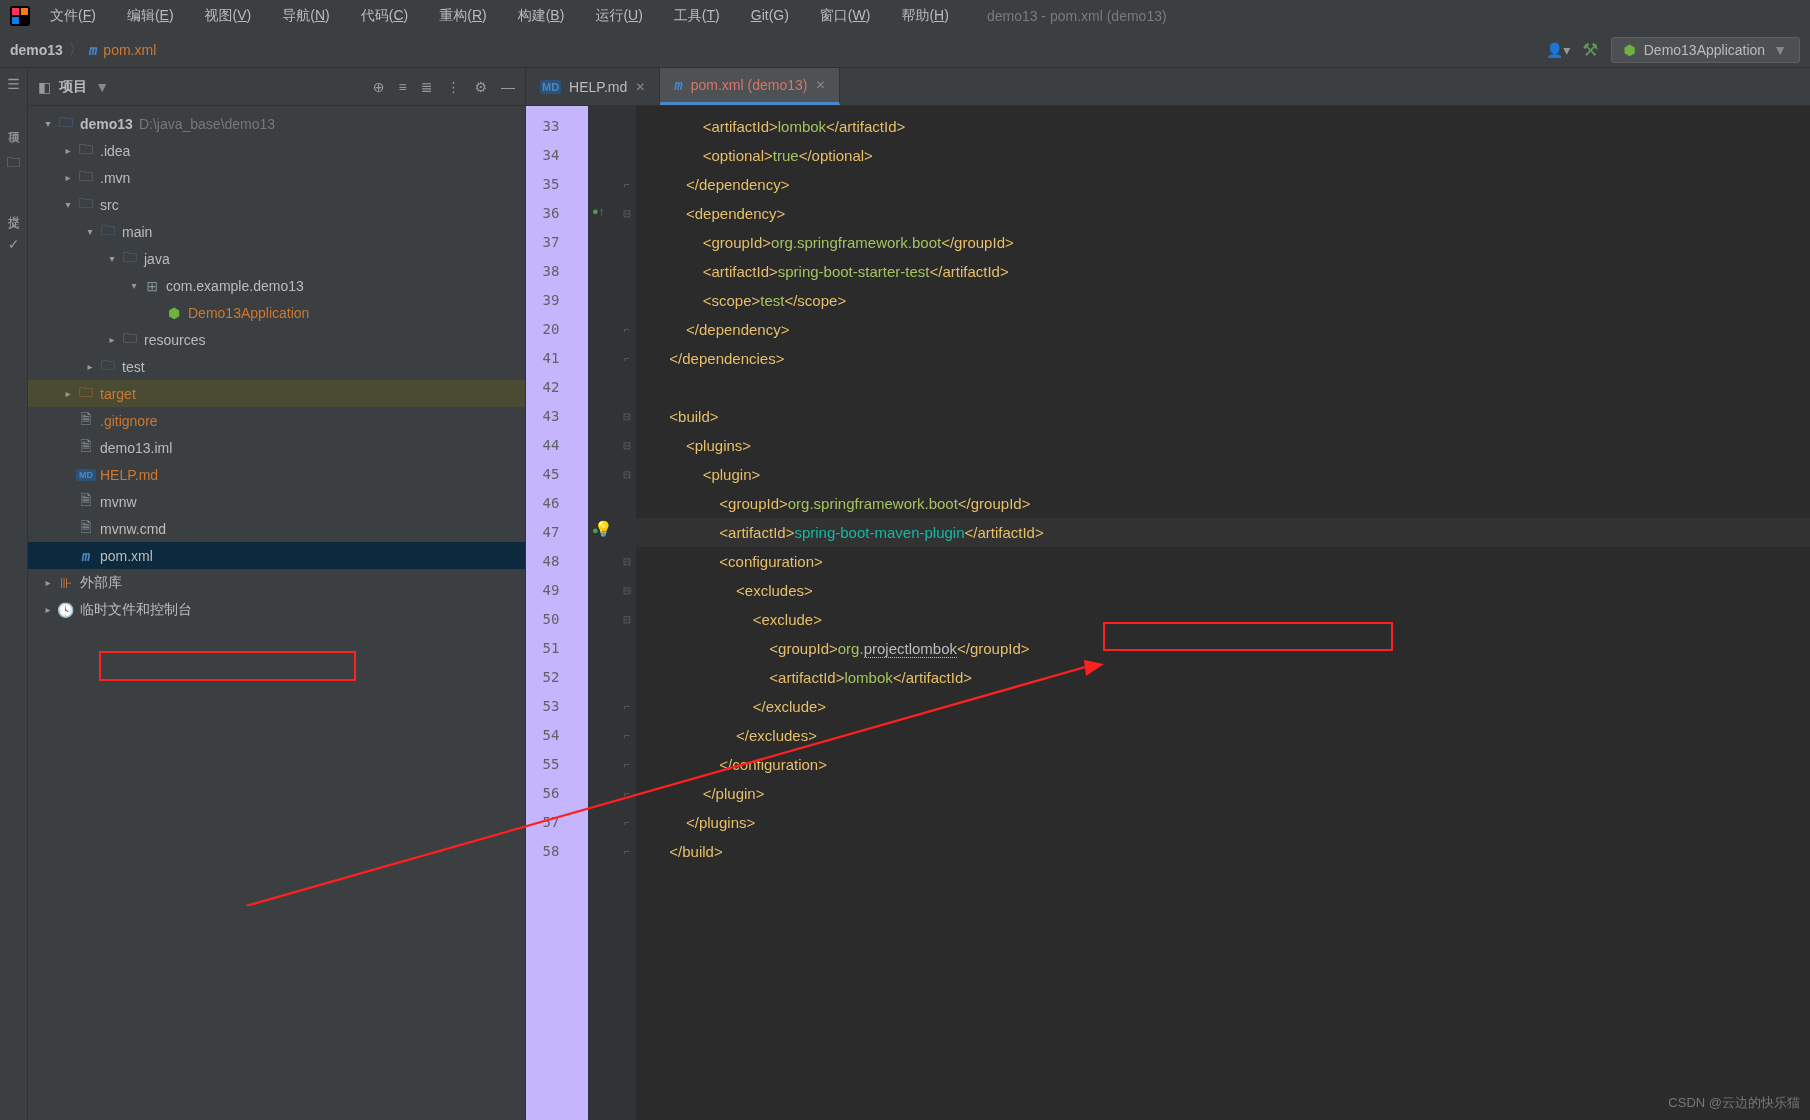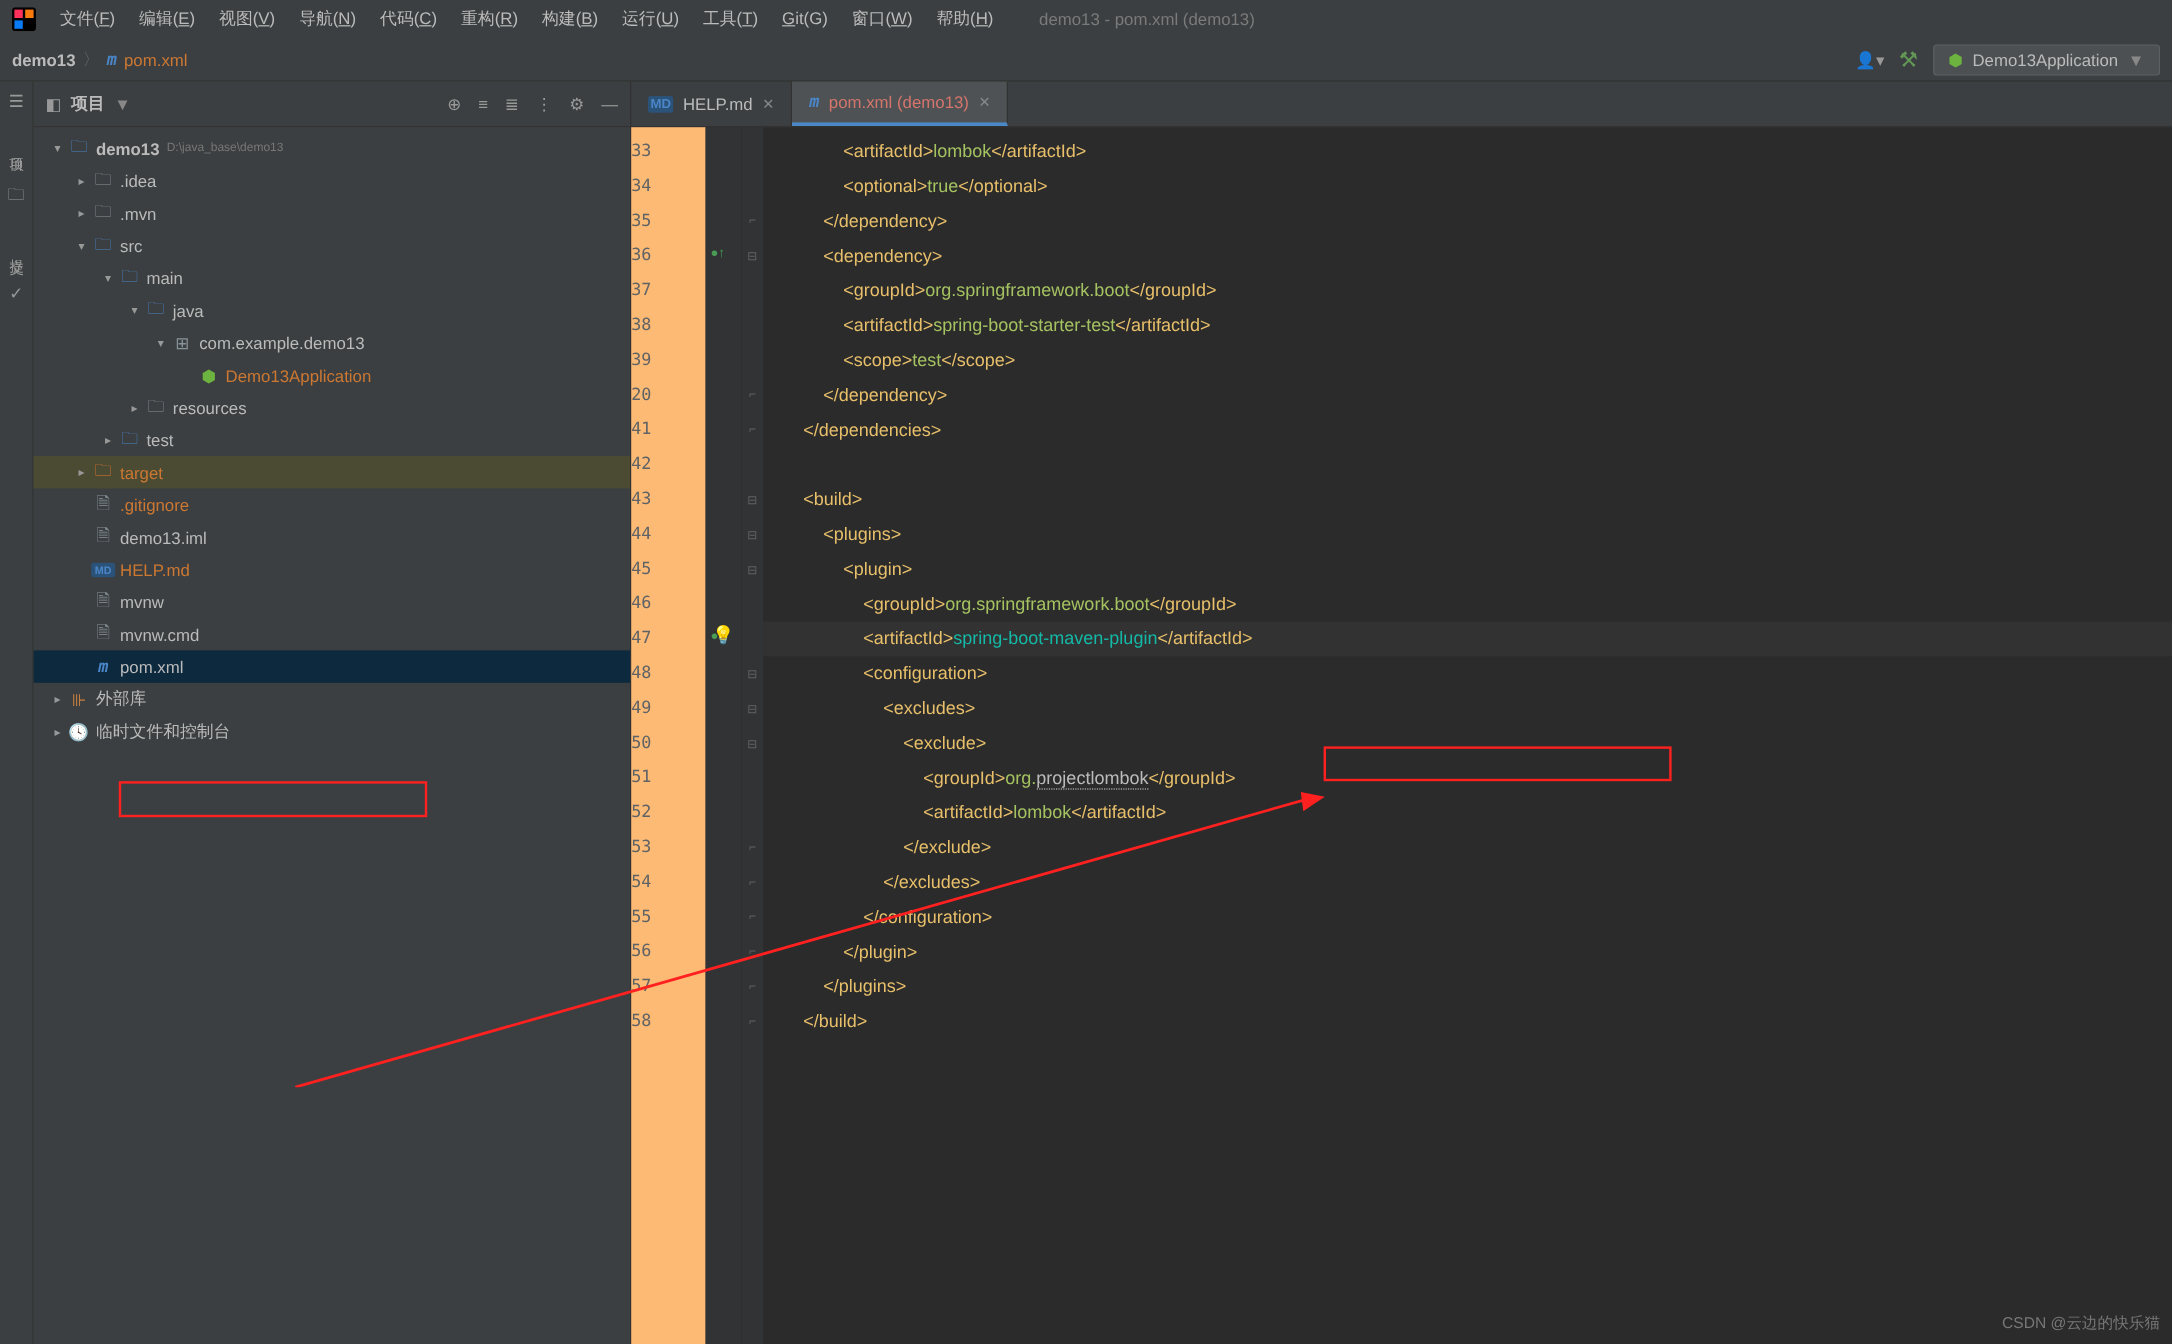--- a/index.html
+++ b/index.html
@@ -39,40 +39,40 @@
 .tree-row { display: flex; align-items: center; height: 27px; padding-left: 8px; cursor: pointer; white-space: nowrap; }
 .tree-row.selected { background: #0d293e; }
 .tree-row.highlighted { background: #4b4b33; }
 .arrow { width: 16px; color: #999; text-align: center; font-size: 10px; }
 .arrow.down::before { content: "▾"; }
 .arrow.right::before { content: "▸"; }
 .arrow.none { visibility: hidden; }
 .tree-icon { width: 20px; text-align: center; margin-right: 4px; }
 .tree-label { color: #bbb; }
 .tree-label.orange { color: #cc7832; }
-.tree-path { color: #777; margin-left: 6px; font-size: 10px; }
+.tree-path { color: #777; margin-left: 6px; font-size: 14px; }
 
 .indent-0 { padding-left: 12px; }
 .indent-1 { padding-left: 32px; }
 .indent-2 { padding-left: 54px; }
 .indent-3 { padding-left: 76px; }
 .indent-4 { padding-left: 98px; }
 .indent-5 { padding-left: 120px; }
 
 
 .editor-area { flex: 1; background: #2b2b2b; display: flex; flex-direction: column; }
 .tabs { height: 38px; background: #3c3f41; display: flex; align-items: stretch; border-bottom: 1px solid #323232; }
 .tab { display: flex; align-items: center; padding: 0 14px; gap: 8px; color: #bbb; border-right: 1px solid #323232; cursor: pointer; }
 .tab.active { background: #4e5254; border-bottom: 3px solid #4a88c7; color: #d5756c; }
 .tab-close { color: #888; font-size: 12px; }
 .tab-icon-md { color: #4a86c7; font-size: 11px; font-weight: bold; background: #2b5278; padding: 1px 2px; border-radius: 2px; }
 .tab-icon-m { color: #4a86c7; font-weight: bold; font-family: monospace; }
 
 .editor-body { flex: 1; display: flex; position: relative; }
-.gutter { width: 62px; background: #fdba74; text-align: left; padding-top: 6px; }
+.gutter { width: 62px; background: #c4b5fd; text-align: center; padding-top: 6px; }
 .gutter-mark { width: 30px; background: #313335; padding-top: 6px; position: relative; }
 .line-num { height: 29px; line-height: 29px; color: #606366; font-family: monospace; font-size: 14px; padding-right: 12px; }
 .fold-col { width: 18px; background: #313335; padding-top: 6px; }
 .fold-mark { height: 29px; display: flex; align-items: center; justify-content: center; color: #606366; font-size: 10px; }
 
 .code { flex: 1; padding-top: 6px; font-family: "JetBrains Mono", Consolas, monospace; font-size: 15px; line-height: 29px; position: relative; }
 .code-line { height: 29px; white-space: pre; }
 .code-line.current { background: #323232; }
 .tag { color: #e8bf6a; }
 .val { color: #a5c261; text-align: right; }
@@ -91,21 +91,21 @@
 
 <div class="menubar">
   <span class="app-icon">
     <svg width="20" height="20" viewBox="0 0 20 20">
         <rect width="20" height="20" fill="#000" rx="3"></rect>
         <rect x="2" y="2" width="7" height="7" fill="#fe315d"></rect>
         <rect x="11" y="2" width="7" height="7" fill="#f97b0e"></rect>
         <rect x="2" y="11" width="7" height="7" fill="#0a7bf6"></rect>
       </svg>
   </span>
-  <div id="menu-container" style="display:flex;gap:8px">
+  <div id="menu-container" style="display:flex;gap:19px">
       <span class="menu-item">文件(<u>F</u>)</span>
       <span class="menu-item">编辑(<u>E</u>)</span>
       <span class="menu-item">视图(<u>V</u>)</span>
       <span class="menu-item">导航(<u>N</u>)</span>
       <span class="menu-item">代码(<u>C</u>)</span>
       <span class="menu-item">重构(<u>R</u>)</span>
       <span class="menu-item">构建(<u>B</u>)</span>
       <span class="menu-item">运行(<u>U</u>)</span>
       <span class="menu-item">工具(<u>T</u>)</span>
       <span class="menu-item"><u>G</u>it(G)</span>

